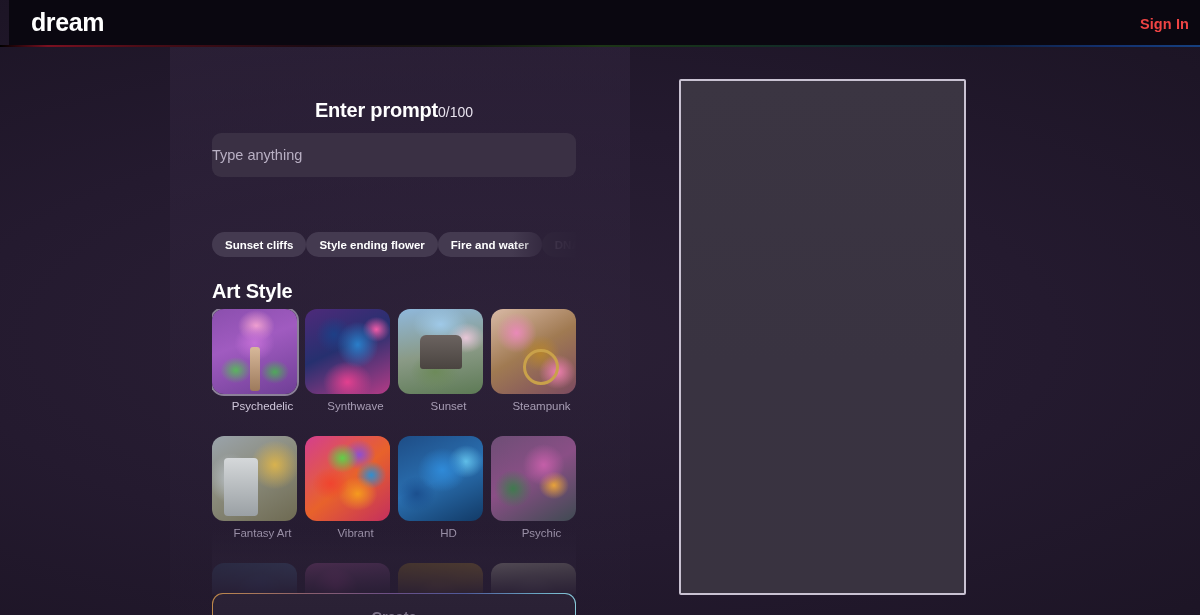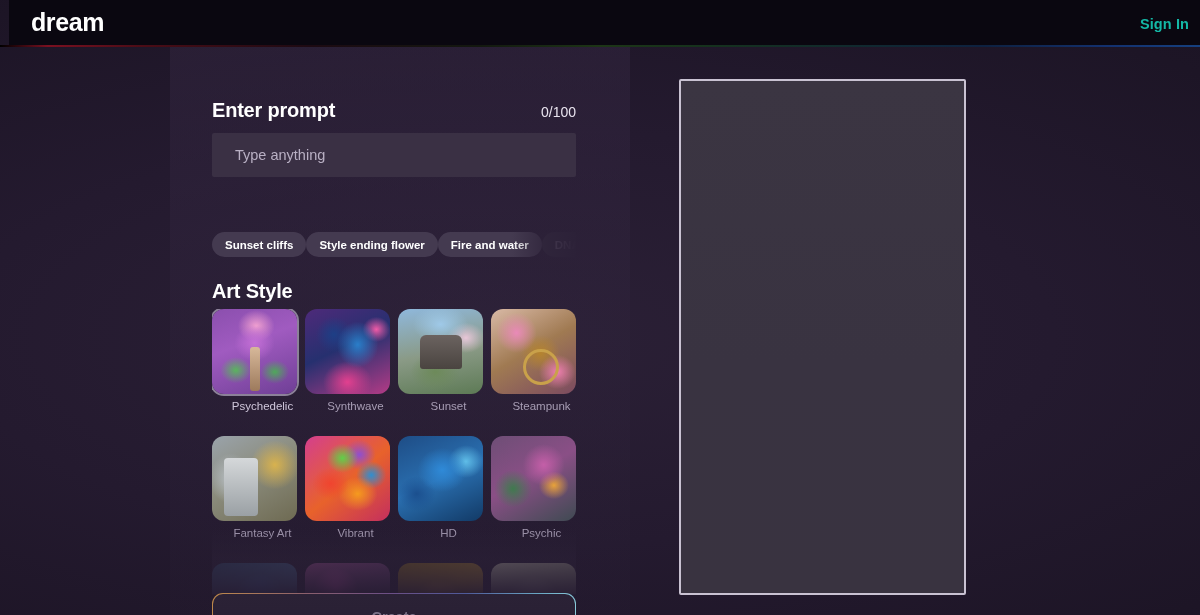--- a/index.html
+++ b/index.html
@@ -37,21 +37,21 @@
   }
   .brand {
     color: #ffffff;
     font-size: 25px;
     font-weight: 700;
     letter-spacing: -0.4px;
     line-height: 1;
     padding-bottom: 3px;
   }
   .signin {
-    color: #14b8a6;
+    color: #ef4444;
     font-size: 14.5px;
     font-weight: 700;
     letter-spacing: 0.1px;
     cursor: pointer;
   }
   .rainbow-rule {
     position: absolute;
     top: 45px; left: 0;
     width: 1200px;
     height: 2px;
@@ -96,41 +96,41 @@
     letter-spacing: -0.2px;
   }
 
   .prompt-head {
     position: absolute;
     top: 52px;
     left: 0;
     width: 364px;
     display: flex;
     align-items: baseline;
-    justify-content: space-between;
+    justify-content: center;
   }
   .counter {
     color: #e8e3ee;
     font-size: 14px;
     font-weight: 400;
   }
 
   .prompt-box {
     position: absolute;
     top: 86px;
     left: 0;
     width: 364px;
     height: 44px;
     background: #3a3044;
     border: none;
-    border-radius: 2px;
+    border-radius: 9px;
     color: #cfc7d8;
     font-size: 14.5px;
     font-family: "Liberation Sans", sans-serif;
-    padding: 0 23px;
+    padding: 0 0;
     outline: none;
   }
   .prompt-box::placeholder { color: #b9b0c4; opacity: 1; }
 
   
   .chips-wrap {
     position: absolute;
     top: 185px;
     left: 0;
     width: 364px;

